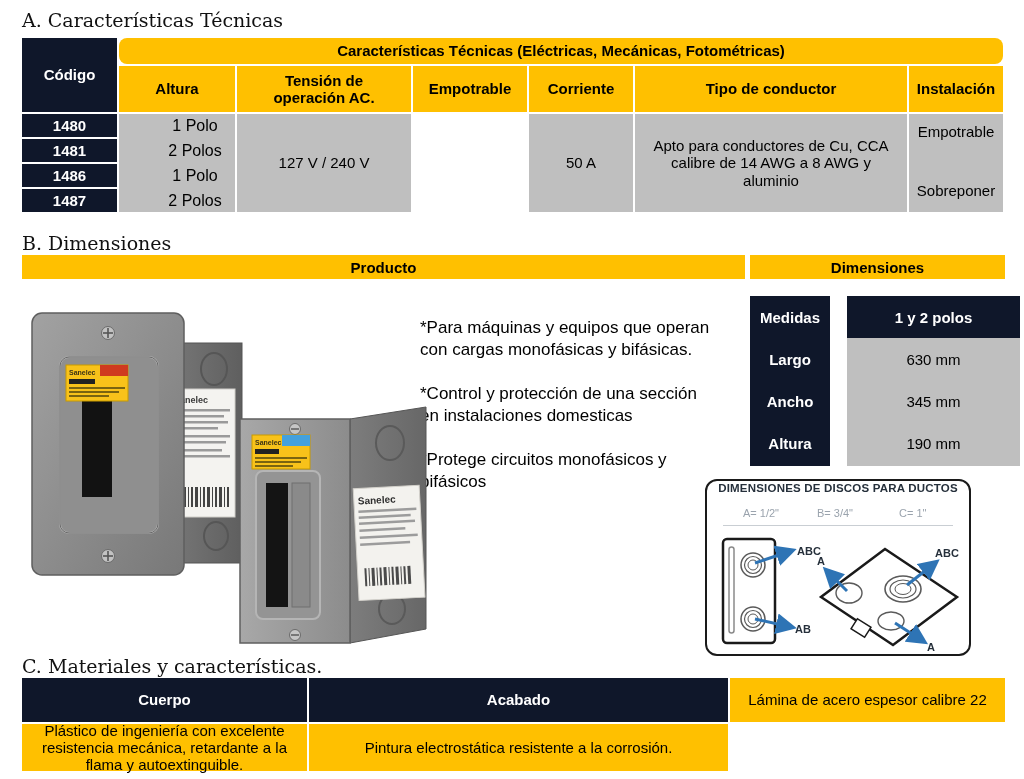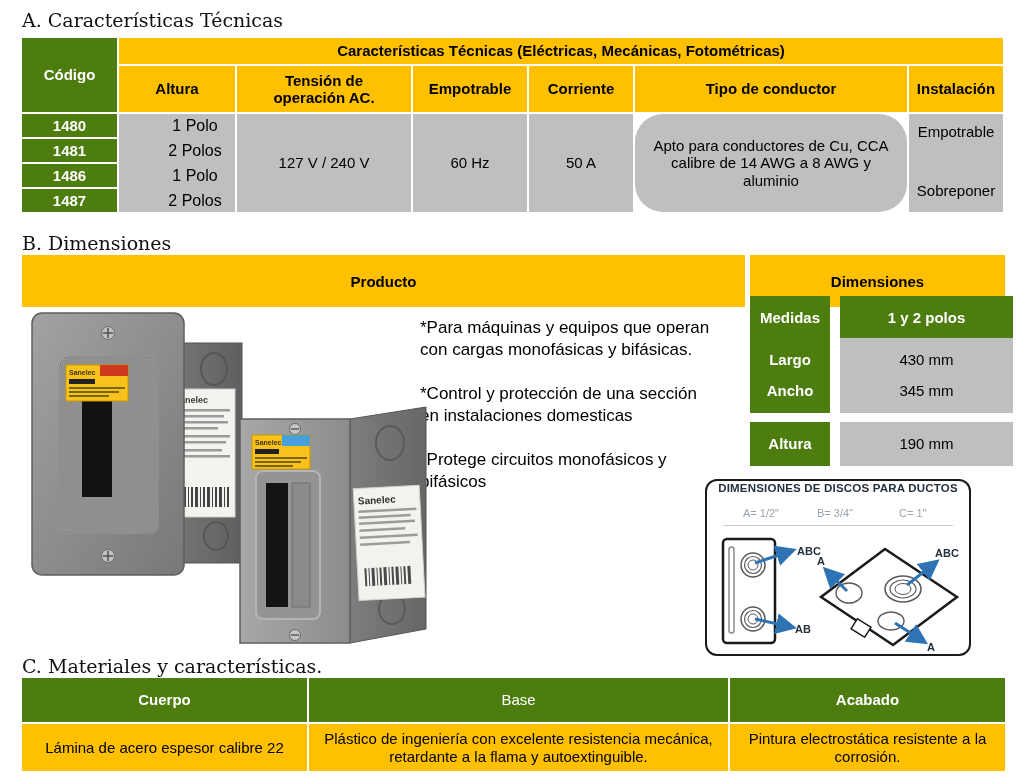--- a/index.html
+++ b/index.html
@@ -7,39 +7,39 @@
   body { font-family:"Liberation Sans", sans-serif; color:#000; }
   #page { position:relative; width:1024px; height:779px; background:#fff; overflow:hidden; }
 
   .sec-title { position:absolute; font-family:"DejaVu Serif", serif; font-size:19px; color:#111; }
 
   
   #tableA { position:absolute; left:22px; top:38px; width:983px;
     display:grid; grid-template-columns:95px 116px 174px 114px 104px 272px 94px;
     grid-template-rows:26px 46px 23px 23px 23px 23px; gap:2px; }
   .cell { display:flex; align-items:center; justify-content:center; text-align:center; font-size:15px; line-height:1.15; }
-  .black  { background:#4d7c0f; color:#fff; font-weight:bold; }
+  .black  { background:#0f172a; color:#fff; font-weight:bold; }
   .yellow { background:#FFC000; color:#000; font-weight:bold; }
   .gray   { background:#BFBFBF; color:#000; }
   #cellCodigo { grid-column:1; grid-row:1/3; }
-  #cellSpanHdr { grid-column:2/8; grid-row:1; }
+  #cellSpanHdr { grid-column:2/8; grid-row:1;border-radius:8px; }
   .colhdr { grid-row:2; }
   .code { grid-column:1; }
   #cellPolos { grid-column:2; grid-row:3/7; display:grid; grid-template-rows:23px 23px 23px 23px; row-gap:2px; }
   #cellPolos span { display:flex; align-items:center; justify-content:center;margin-left:36px; }
   .merged { grid-row:3/7; }
-  #cellConductor { padding:0 10px;border-radius:28px; }
+  #cellConductor { padding:0 10px; }
   #cellInstal { flex-direction:column; justify-content:space-between; padding:9px 0 13px 0; }
 
   
   #sectionB { position:absolute; left:22px; top:255px; width:983px; height:403px; }
-  .bar { position:absolute; background:#FFC000; height:52px; display:flex; align-items:center; justify-content:center; font-size:15px; font-weight:bold; }
+  .bar { position:absolute; background:#FFC000; height:24px; display:flex; align-items:center; justify-content:center; font-size:15px; font-weight:bold; }
   #barProducto { left:0; top:0; width:723px; }
   #barDimensiones { left:728px; top:0; width:255px; }
-  .dimrow { position:absolute; left:728px; width:255px; height:44px; display:grid; grid-template-columns:80px 173px; gap:10px; }
+  .dimrow { position:absolute; left:728px; width:255px; height:44px; display:grid; grid-template-columns:80px 173px; gap:17px; }
   .dimrow .cell { font-size:15px; }
   #bullets { position:absolute; left:398px; top:62px; width:298px; font-size:17px; line-height:1.32; color:#000; }
   #bullets p { margin-bottom:21px; }
   #prodLeft  { position:absolute; left:2px;  top:36px; }
   #prodRight { position:absolute; left:196px; top:136px; }
 
   
   #discos { position:absolute; left:683px; top:224px; width:266px; height:177px;
     border:2px solid #1a1a1a; border-radius:12px; background:#fff; }
   #discosTitle { position:absolute; left:0; top:1px; width:100%; text-align:center;
@@ -78,44 +78,43 @@
     <div class="cell black code" style="grid-row:5">1486</div>
     <div class="cell black code" style="grid-row:6">1487</div>
 
     <div class="gray" id="cellPolos">
       <span>1 Polo</span>
       <span>2 Polos</span>
       <span>1 Polo</span>
       <span>2 Polos</span>
     </div>
     <div class="cell gray merged" style="grid-column:3">127 V / 240 V</div>
-    <div class="cell gray merged" style="grid-column:4">60 Hz</div>
     <div class="cell gray merged" style="grid-column:5">50 A</div>
     <div class="cell gray merged" id="cellConductor" style="grid-column:6">Apto para conductores de Cu, CCA calibre de 14 AWG a 8 AWG y aluminio</div>
     <div class="cell gray merged" id="cellInstal" style="grid-column:7">
       <span>Empotrable</span>
       <span>Sobreponer</span>
     </div>
   </div>
 
   <div class="sec-title" style="left:22px; top:232px;">B. Dimensiones</div>
 
   <div id="sectionB">
     <div class="bar" id="barProducto">Producto</div>
     <div class="bar" id="barDimensiones">Dimensiones</div>
 
     <div class="dimrow" style="top:41px;">
       <div class="cell black">Medidas</div>
       <div class="cell black">1 y 2 polos</div>
     </div>
     <div class="dimrow" style="top:83px;">
       <div class="cell black">Largo</div>
-      <div class="cell gray">430 mm</div>
-    </div>
-    <div class="dimrow" style="top:114px;">
+      <div class="cell gray">630 mm</div>
+    </div>
+    <div class="dimrow" style="top:125px;">
       <div class="cell black">Ancho</div>
       <div class="cell gray">345 mm</div>
     </div>
     <div class="dimrow" style="top:167px;">
       <div class="cell black">Altura</div>
       <div class="cell gray">190 mm</div>
     </div>
 
     <div id="bullets">
       <p>*Para máquinas y equipos que operan con cargas monofásicas y bifásicas.</p>
@@ -312,20 +311,19 @@
           <text x="220" y="124" font-size="11" font-weight="bold" fill="#26303b" font-family="Liberation Sans, sans-serif">A</text>
         </g>
       </svg>
     </div>
   </div>
 
   <div class="sec-title" style="left:22px; top:655px;">C. Materiales y características.</div>
 
   <div id="tableC">
     <div class="cell black">Cuerpo</div>
-    <div class="cell black nb">Base</div>
     <div class="cell black">Acabado</div>
     <div class="cell yellow nb">Lámina de acero espesor calibre 22</div>
     <div class="cell yellow nb">Plástico de ingeniería con excelente resistencia mecánica, retardante a la flama y autoextinguible.</div>
     <div class="cell yellow nb">Pintura electrostática resistente a la corrosión.</div>
   </div>
 
 </div>
 
 </body></html>

